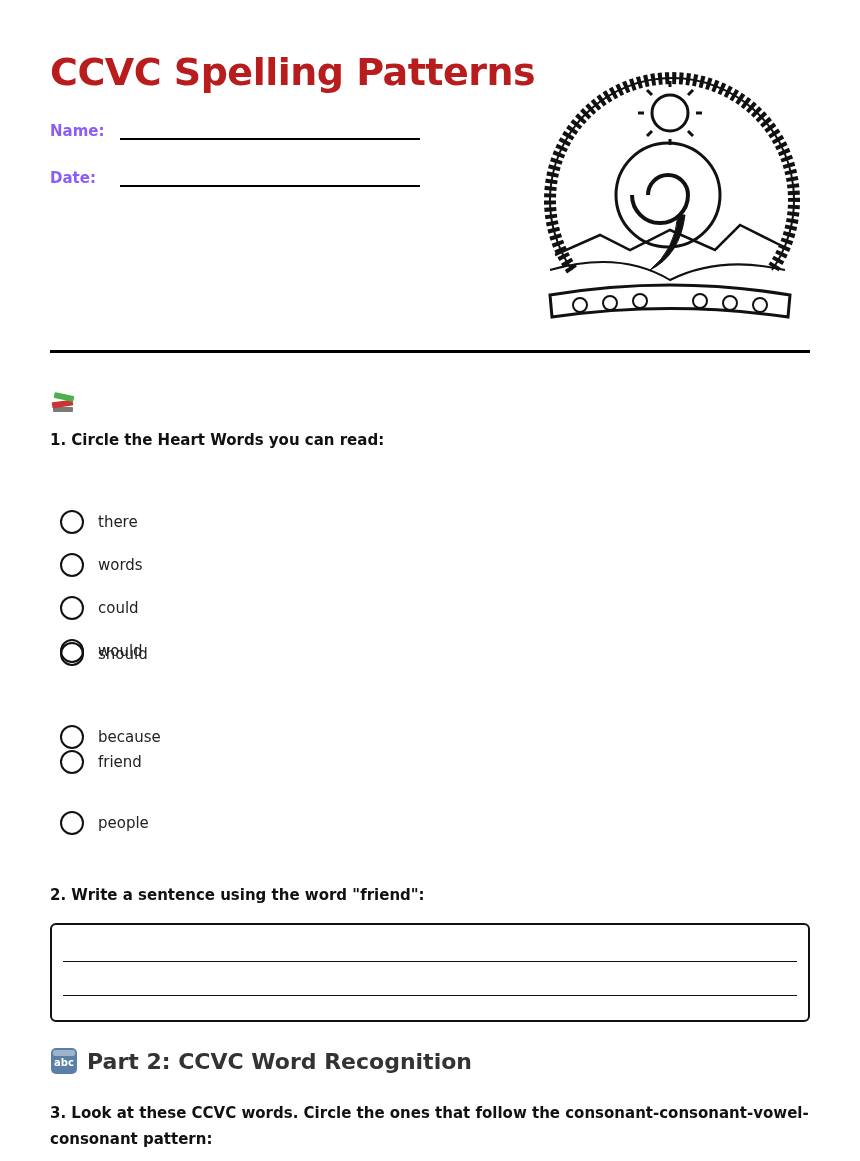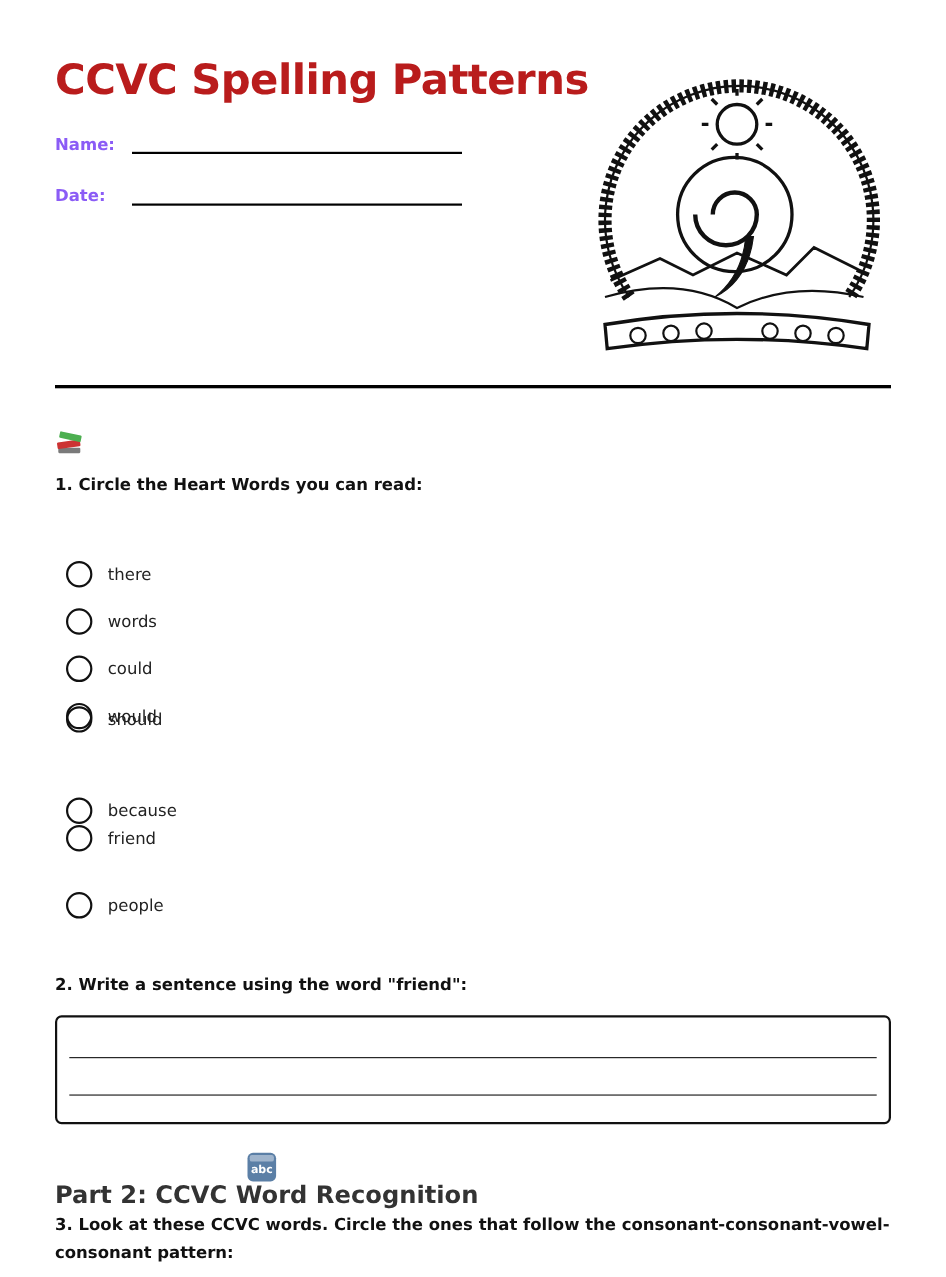--- a/index.html
+++ b/index.html
@@ -126,21 +126,21 @@
   <span class="option-label">people</span>
 </div>
 
 <div class="question" style="top:882px;">2. Write a sentence using the word "friend":</div>
 
 <div class="answer-box">
   <div class="answer-line" style="top:36px;"></div>
   <div class="answer-line" style="top:70px;"></div>
 </div>
 
-<div class="section-title" style="top:1047px;flex-direction:column;">
+<div class="section-title" style="top:1047px;">
   <span class="section-icon">
     <svg width="28" height="28" viewBox="0 0 28 28">
       <rect x="1" y="1" width="26" height="26" rx="5" fill="#5b7fa6"></rect>
       <rect x="3" y="3" width="22" height="6" rx="2" fill="#9fb4cc"></rect>
       <text x="14" y="19" font-size="10" font-weight="bold" fill="#fff" text-anchor="middle" font-family="DejaVu Sans, sans-serif">abc</text>
     </svg>
   </span>
   <span>Part 2: CCVC Word Recognition</span>
 </div>
 

